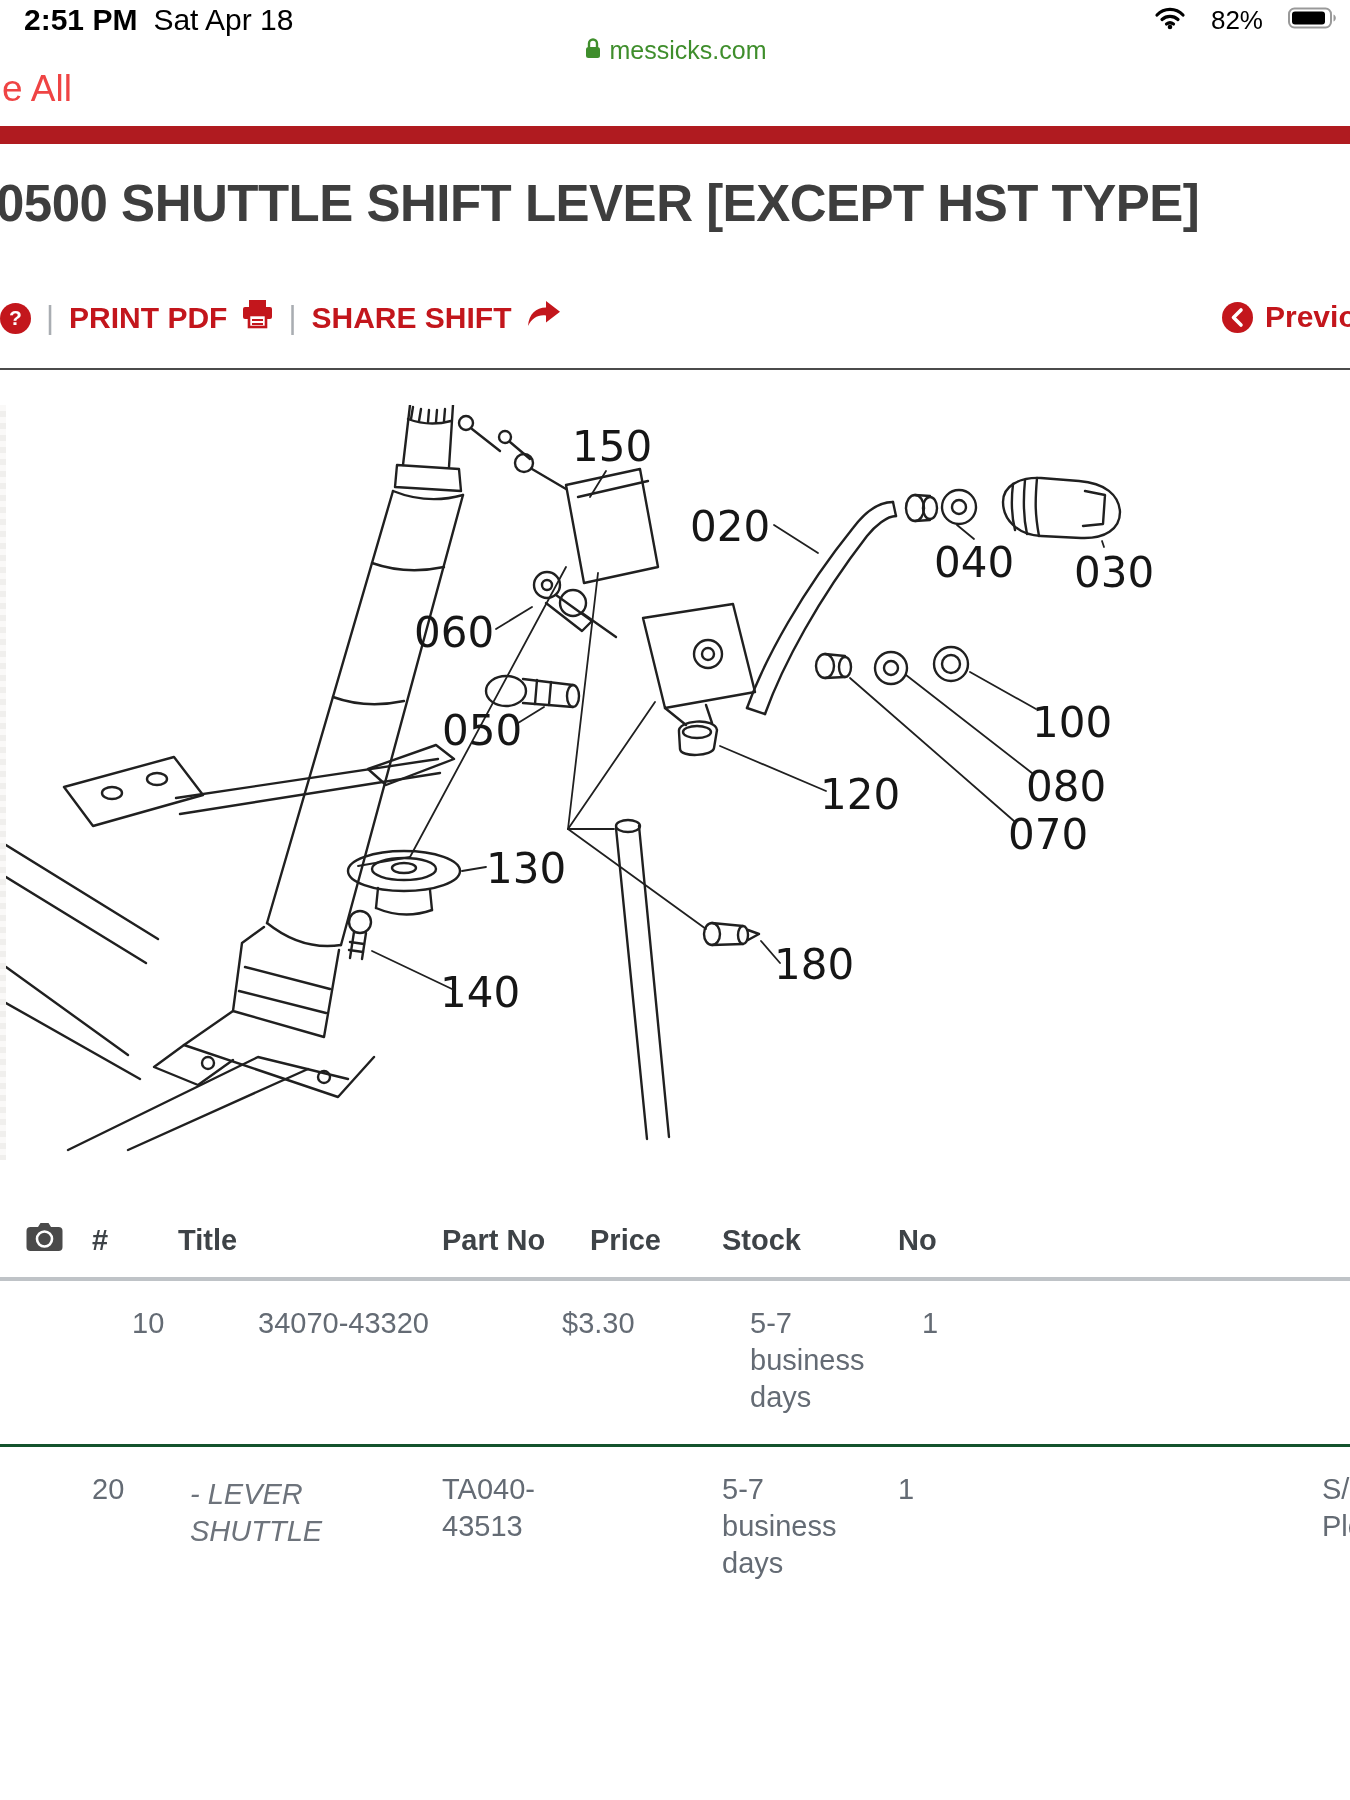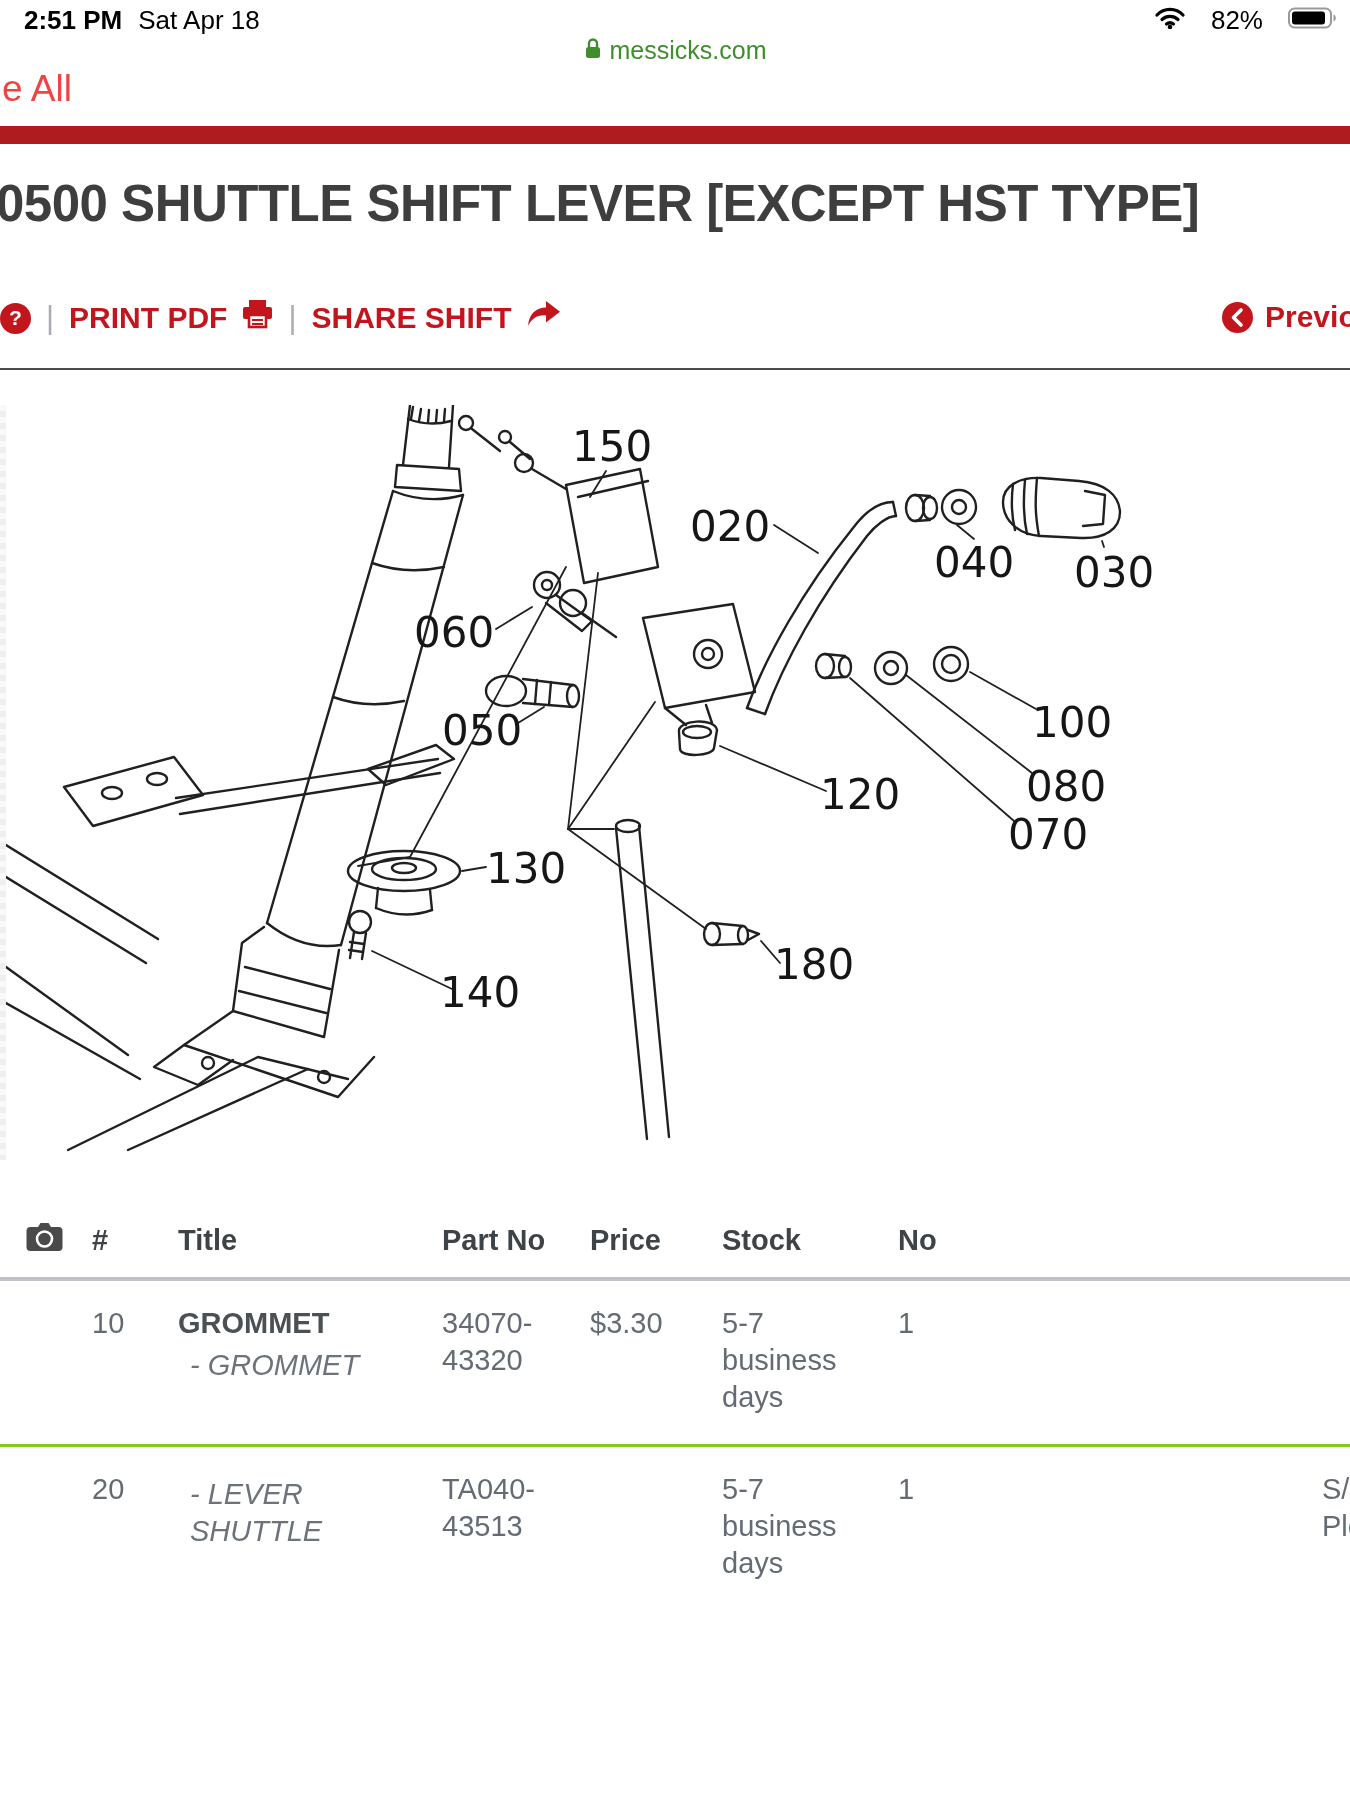--- a/index.html
+++ b/index.html
@@ -3,21 +3,21 @@
 <meta charset="utf-8">
 <style>
   * { margin:0; padding:0; box-sizing:border-box; }
   html,body { width:1350px; height:1800px; overflow:hidden; background:#fff;
               font-family:"Liberation Sans","DejaVu Sans",sans-serif; color:#000; }
   body { position:relative; }
 
   
   .status-bar{position:absolute;top:0;left:0;right:0;height:38px;display:flex;
               justify-content:space-between;align-items:center;padding:2px 12px 0 24px;}
-  .sb-left{font-size:26px;display:flex;gap:16px;align-items:flex-start;}
+  .sb-left{font-size:30px;display:flex;gap:16px;align-items:flex-start;}
   .sb-time{font-weight:700;}
   .sb-date{font-weight:400;}
   .sb-right{display:flex;align-items:center;gap:25px;}
   .sb-batt-pct{font-size:26px;}
 
   
   .url-bar{position:absolute;top:34px;left:0;right:0;height:32px;display:flex;
            justify-content:center;align-items:center;gap:8px;}
   .domain{color:#3f8e2c;font-size:25px;}
 
@@ -51,21 +51,21 @@
   .diagram-img{position:absolute;left:6px;top:0;width:1170px;height:755px;background:#fff;}
   .diagram-img svg text{font-family:"DejaVu Sans",sans-serif;font-size:42px;fill:#161616;}
 
   
   .parts-table{position:absolute;top:1200px;left:0;width:1350px;font-size:29px;color:#646b74;}
   .t-grid{display:grid;grid-template-columns:92px 86px 264px 148px 132px 176px 424px 28px;
           align-items:start;}
   .t-header{height:81px;padding-top:24px;font-weight:700;color:#3e4347;
             border-bottom:4px solid #bfc3c7;}
   .t-row{padding-top:24px;line-height:1.27;}
-  .t-row-1{min-height:166px;border-bottom:3px solid #84cc16;}
+  .t-row-1{min-height:166px;border-bottom:3px solid #14532d;gap:40px;}
   .t-row-2{min-height:350px;}
   .c-icon{padding-left:26px;margin-top:-2px;}
   .cell-title{padding-right:14px;}
   .t-name{font-weight:700;color:#4b5055;}
   .t-sub{font-style:italic;color:#6d737b;padding-left:12px;margin-top:5px;}
   .cell-part{padding-right:30px;}
   .cell-stock{padding-right:40px;}
   .cell-notes{width:28px;}
 </style>
 </head>
@@ -315,24 +315,20 @@
     <div>Title</div>
     <div>Part No</div>
     <div>Price</div>
     <div>Stock</div>
     <div>No</div>
   </div>
 
   <div class="t-grid t-row t-row-1">
     <div class="c-icon"></div>
     <div>10</div>
-    <div class="cell-title">
-      <div class="t-name">GROMMET</div>
-      <div class="t-sub">- GROMMET</div>
-    </div>
     <div class="cell-part">34070-43320</div>
     <div>$3.30</div>
     <div class="cell-stock">5-7 business days</div>
     <div>1</div>
     <div class="cell-notes"></div>
   </div>
 
   <div class="t-grid t-row t-row-2">
     <div class="c-icon"></div>
     <div>20</div>

